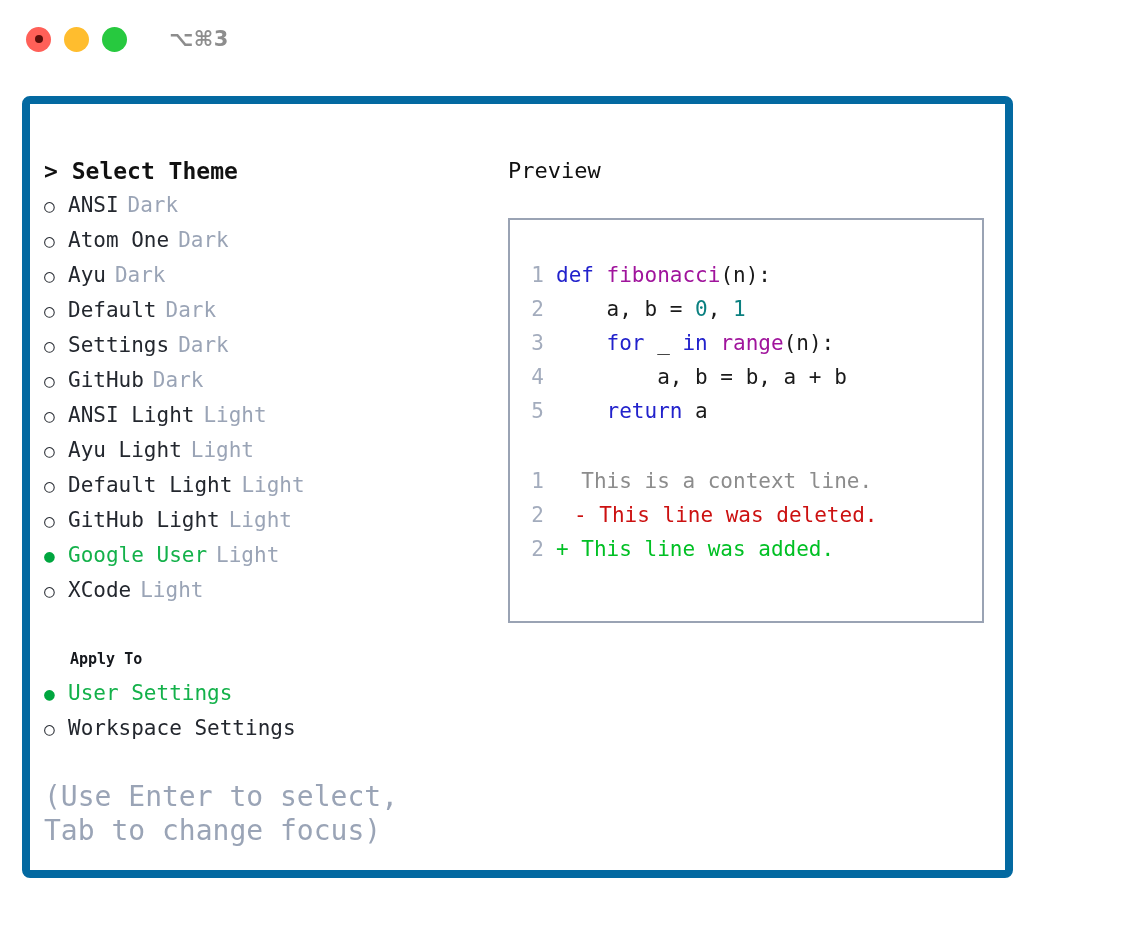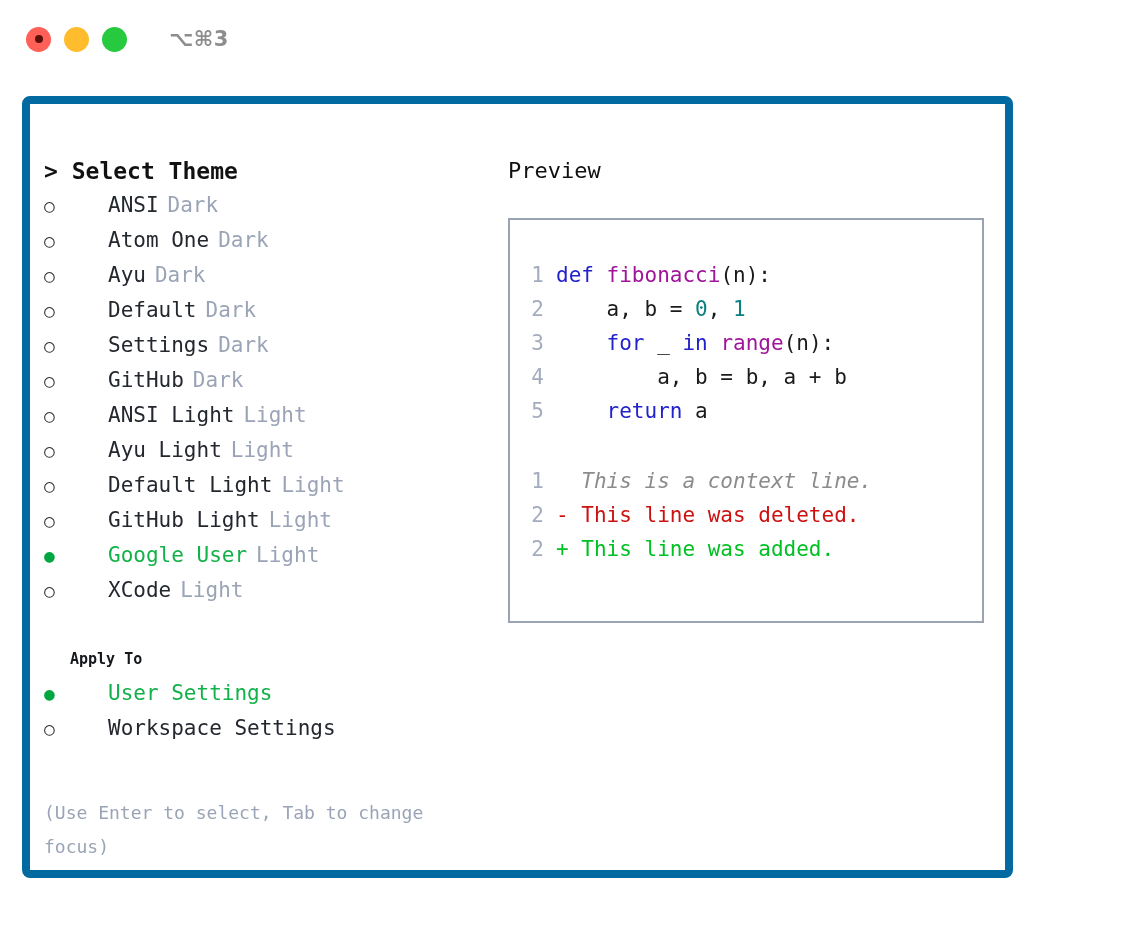--- a/index.html
+++ b/index.html
@@ -113,41 +113,41 @@
     white-space: pre;
   }
   .marker {
     width: 24px;
     flex: 0 0 24px;
     font-size: 18px;
     color: #2b2f36;
     line-height: 34px;
   }
   .marker.selected { color: #00a63f; }
-  .opt-label { color: #23272e; margin-left: 40px; }
+  .opt-label { color: #23272e; }
   .opt.selected .opt-label { color: #13b14a; }
   .opt-tag {
     color: #9aa4b6;
     margin-left: 9px;
   }
 
   .subheader {
     font-size: 15px;
     font-weight: bold;
     color: #15181d;
     line-height: 34px;
     padding-left: 26px;
     white-space: pre;
   }
 
   .spacer-row { height: 34px; }
 
   .hint {
-    margin-top: 50px;
-    font-size: 18px;
+    margin-top: 34px;
+    font-size: 28px;
     color: #9aa4b6;
     line-height: 34px;
     width: 410px;
   }
 
   
   .right-col {
     position: absolute;
     left: 478px;
     top: 50px;
@@ -184,22 +184,22 @@
   }
   .code-text { color: #1a1a1a; }
 
   .tok-kw   { color: #2222cc; }
   .tok-fn   { color: #a0149c; }
   .tok-num  { color: #0b8080; }
   .tok-plain{ color: #1a1a1a; }
 
   .gap-line { height: 36px; }
 
-  .diff-ctx  { color: #8c8c8c; font-style: italic; }
-  .diff-del  { color: #cc1111; }
+  .diff-ctx  { color: #8c8c8c; }
+  .diff-del  { color: #cc1111; margin-left: 18px; }
   .diff-add  { color: #00c024; }
 </style>
 </head>
 <body>
 
 <div class="app-window">
 
   <div class="titlebar">
     <div class="traffic">
       <span class="dot dot-red"></span>

